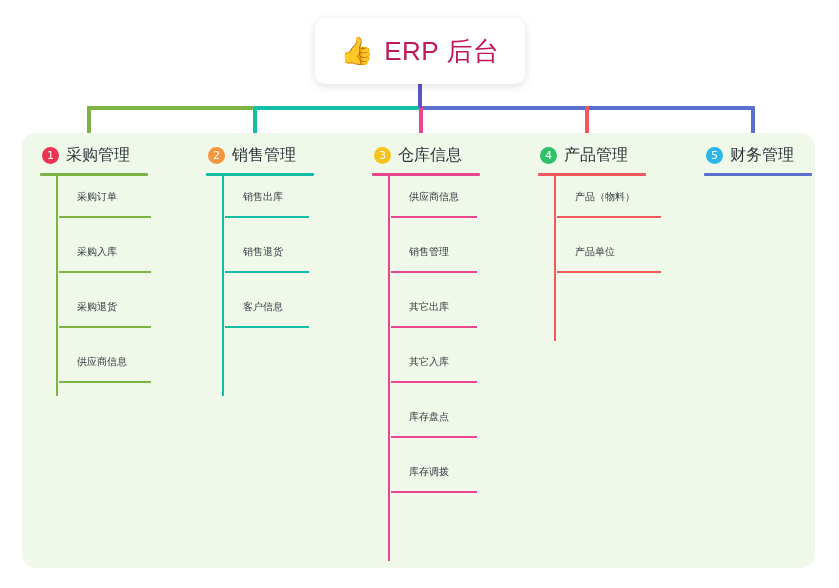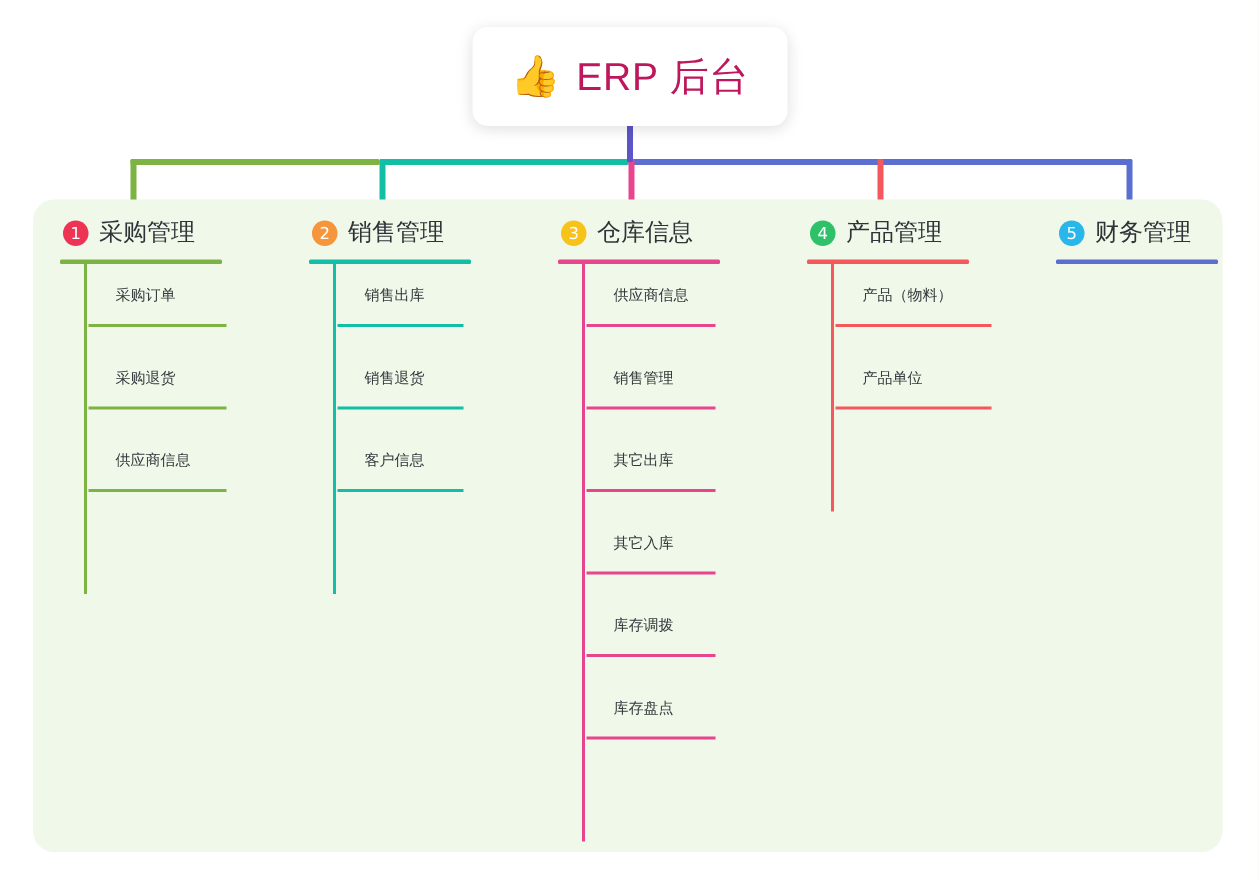--- a/index.html
+++ b/index.html
@@ -85,20 +85,24 @@
           <span class="col-title">采购管理</span>
         </div>
         <div class="col-rule" style="background: rgb(124, 179, 66); width: 108px;"></div>
         <div class="items">
           <div class="spine" style="background: rgb(124, 179, 66); height: 220px;"></div>
           <div class="leaf">
             <span class="leaf-label">采购订单</span>
             <div class="leaf-rule" style="background: rgb(124, 179, 66); width: 92px;"></div>
           </div>
           <div class="leaf">
+            <span class="leaf-label">采购入库</span>
+            <div class="leaf-rule" style="background: rgb(124, 179, 66); width: 92px;"></div>
+          </div>
+          <div class="leaf">
             <span class="leaf-label">采购退货</span>
             <div class="leaf-rule" style="background: rgb(124, 179, 66); width: 92px;"></div>
           </div>
           <div class="leaf">
             <span class="leaf-label">供应商信息</span>
             <div class="leaf-rule" style="background: rgb(124, 179, 66); width: 92px;"></div>
           </div>
         </div>
       </div>
       <div class="col" style="left: 206px;">
@@ -141,25 +145,25 @@
           </div>
           <div class="leaf">
             <span class="leaf-label">其它出库</span>
             <div class="leaf-rule" style="background: rgb(232, 69, 143); width: 86px;"></div>
           </div>
           <div class="leaf">
             <span class="leaf-label">其它入库</span>
             <div class="leaf-rule" style="background: rgb(232, 69, 143); width: 86px;"></div>
           </div>
           <div class="leaf">
-            <span class="leaf-label">库存调拨</span>
+            <span class="leaf-label">库存盘点</span>
             <div class="leaf-rule" style="background: rgb(232, 69, 143); width: 86px;"></div>
           </div>
           <div class="leaf">
-            <span class="leaf-label">库存盘点</span>
+            <span class="leaf-label">库存调拨</span>
             <div class="leaf-rule" style="background: rgb(232, 69, 143); width: 86px;"></div>
           </div>
         </div>
       </div>
       <div class="col" style="left: 538px;">
         <div class="col-head">
           <span class="badge" style="background: rgb(47, 192, 106);">4</span>
           <span class="col-title">产品管理</span>
         </div>
         <div class="col-rule" style="background: rgb(244, 88, 92); width: 108px;"></div>

